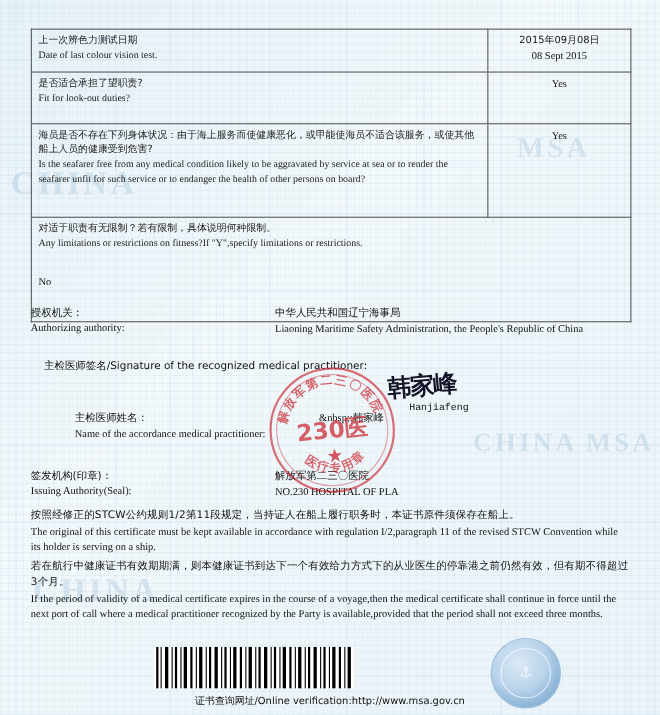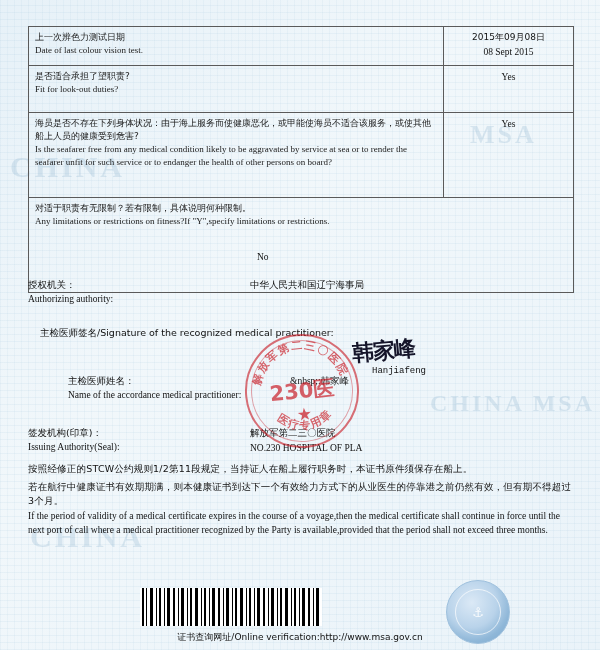--- a/index.html
+++ b/index.html
@@ -329,35 +329,36 @@
           <div class="en">Is the seafarer free from any medical condition likely to be aggravated by service at sea or to render the seafarer unfit for such service or to endanger the health of other persons on board?</div>
         </td>
         <td class="ans-cell">
           <div class="val">Yes</div>
         </td>
       </tr>
       <tr>
         <td colspan="2" style="height:84px">
           <div class="cn">对适于职责有无限制？若有限制，具体说明何种限制。</div>
           <div class="en">Any limitations or restrictions on fitness?If "Y",specify limitations or restrictions.</div>
-          <div class="val" style="margin-top:22px; margin-left:222px;">No</div>
+          <div class="val" style="margin-top:22px; ">No</div>
         </td>
       </tr>
     </tbody>
   </table>
 
   <div class="lower">
 
     <div class="field-row" style="height:34px;">
       <div class="label-col">
         <div class="lbl-cn">授权机关：</div>
         <div class="lbl-en">Authorizing authority:</div>
       </div>
       <div class="value-col">
         <div class="v-cn">中华人民共和国辽宁海事局</div>
+        <div class="v-en">Liaoning  Maritime Safety Administration, the People's Republic of China</div>
       </div>
     </div>
 
     <div class="field-row" style="height:44px; margin-top:14px;">
       <div style="position:absolute; left:12px; top:0; width:520px;">
         <div class="lbl-cn">主检医师签名/Signature of the recognized medical practitioner:</div>
       </div>
     </div>
 
     <div class="field-row" style="height:34px; margin-top:4px;margin-left:40px;">
@@ -394,20 +395,21 @@
     <div class="seal-center">230医</div>
     <div class="seal-star">★</div>
   </div>
 
   <div class="signature">韩家峰</div>
   <div class="sig-sub">Hanjiafeng</div>
 
   <div class="paras">
     <div class="para">
       <div class="p-cn">按照经修正的STCW公约规则1/2第11段规定，当持证人在船上履行职务时，本证书原件须保存在船上。</div>
+      <div class="p-en">The original of this certificate must be kept available in accordance with regulation I/2,paragraph 11 of the revised STCW Convention while its holder is serving on a ship.</div>
     </div>
     <div class="para">
       <div class="p-cn">若在航行中健康证书有效期期满，则本健康证书到达下一个有效给力方式下的从业医生的停靠港之前仍然有效，但有期不得超过3个月。</div>
       <div class="p-en">If the period of validity of a medical certificate expires in the course of a voyage,then the medical certificate shall continue in force until the next port of call where a medical practitioner recognized by the Party is available,provided that the period shall not exceed three months.</div>
     </div>
   </div>
 
   <svg class="barcode" viewBox="0 0 182 38" preserveAspectRatio="none">
     <rect x="0" y="0" width="182" height="38" fill="#ffffff"></rect>
     <g fill="#000000">

